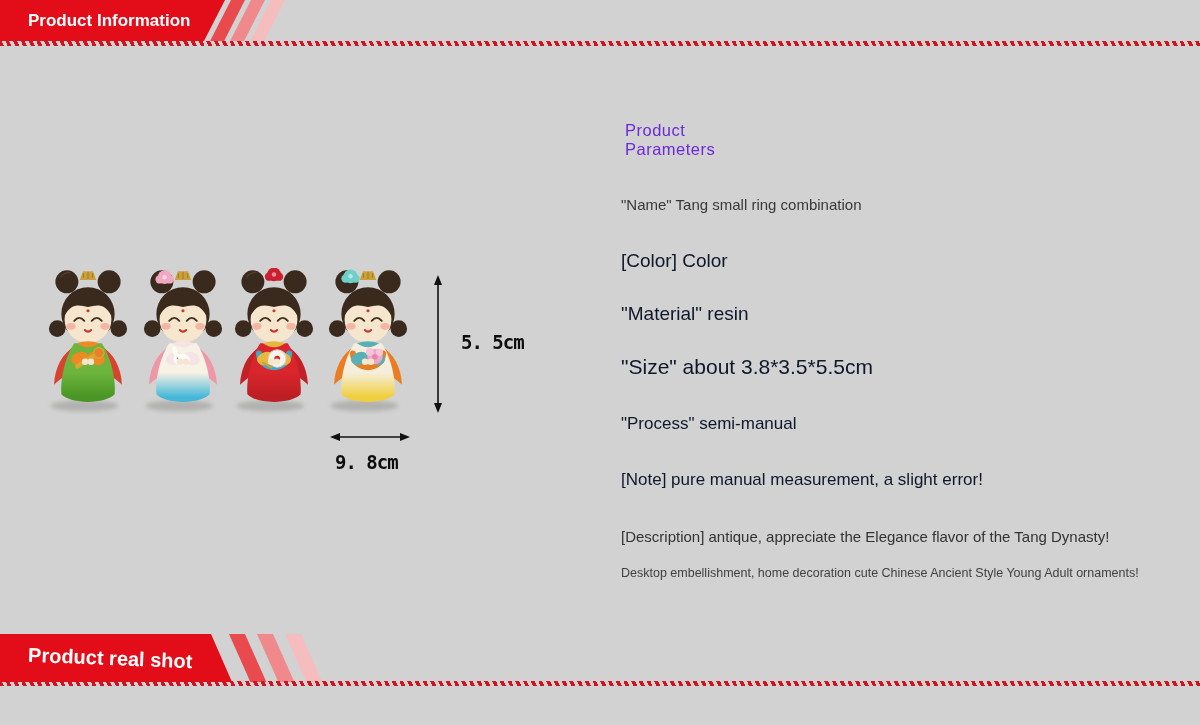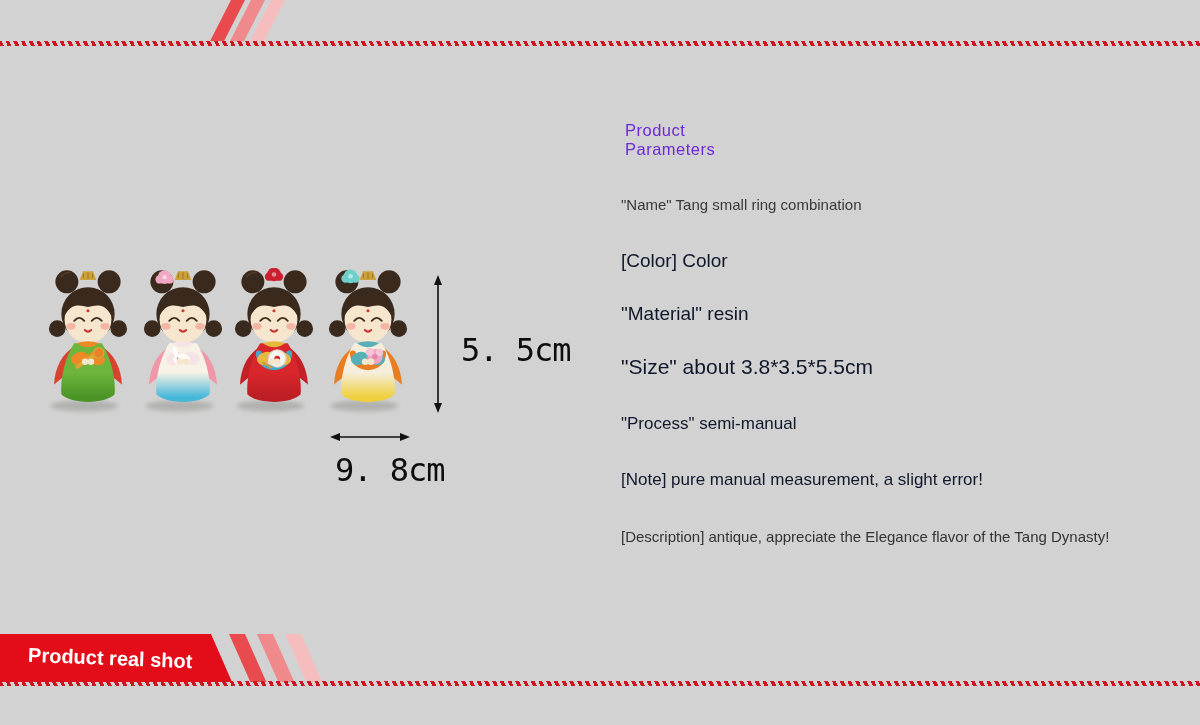--- a/index.html
+++ b/index.html
@@ -28,21 +28,21 @@
   
   #figurines{position:absolute;left:0;top:0}
   .figurine{position:absolute;top:268px;width:92px;height:147px}
   .figurine svg{width:100%;height:100%;display:block}
 
   .arrow{position:absolute;color:#111}
   #height-arrow{left:431px;top:275px}
   #width-arrow{left:330px;top:430px}
 
   .dim-label{position:absolute;font-family:"DejaVu Sans Mono",monospace;
-             font-weight:normal;font-size:32px;letter-spacing:-1px;color:#0d0d0d;white-space:pre}
+             font-weight:bold;font-size:19px;letter-spacing:-1px;color:#0d0d0d;white-space:pre}
   #height-label{left:461px;top:331px}
   #width-label{left:335px;top:451px}
 
   
   .param{position:absolute;left:621px;color:#0f172a;white-space:nowrap}
   #param-title{left:625px;top:121px;font-size:16.5px;line-height:18.5px;
                letter-spacing:.5px;color:#6d28d9}
   #param-name{top:196px;font-size:15px;color:#383838}
   #param-color{top:250px;font-size:19px}
   #param-material{top:303px;font-size:19px}
@@ -50,20 +50,23 @@
   #param-process{top:414px;font-size:17px}
   #param-note{top:470px;font-size:17px}
   #param-desc{top:528px;font-size:15px;color:#333}
   #param-tagline{top:566px;font-size:12.5px;color:#3f3f3f}
 </style>
 </head>
 <body>
 
 <div id="page" style="background: rgb(210, 210, 210);">
 
+  <div id="top-banner" class="banner" style="background: rgb(226, 13, 24);">
+    <span class="banner-label">Product Information</span>
+  </div>
   <div class="stripe top s1" style="background: rgb(233, 74, 78);"></div>
   <div class="stripe top s2" style="background: rgb(240, 137, 140);"></div>
   <div class="stripe top s3" style="background: rgb(246, 189, 191);"></div>
   <div id="dash-top" class="dashes" style="background: repeating-linear-gradient(65deg, rgb(207, 20, 32) 0px, rgb(207, 20, 32) 3.5px, transparent 3.5px, transparent 7px);"></div>
 
   <div id="figurines">
       <div class="figurine" style="left: 42px;">
         <svg viewBox="0 0 100 160" xmlns="http://www.w3.org/2000/svg">
     <defs>
       <linearGradient id="dress0" x1="0" y1="0" x2="0" y2="1">
@@ -270,20 +273,21 @@
     <div>Product</div>
     <div>Parameters</div>
   </div>
   <div id="param-name" class="param">"Name" Tang small ring combination</div>
   <div id="param-color" class="param">[Color] Color</div>
   <div id="param-material" class="param">"Material" resin</div>
   <div id="param-size" class="param">"Size" about 3.8*3.5*5.5cm</div>
   <div id="param-process" class="param">"Process" semi-manual</div>
   <div id="param-desc" class="param">[Description] antique, appreciate the Elegance flavor of the Tang Dynasty!</div>
   <div id="param-note" class="param">[Note] pure manual measurement, a slight error!</div>
+  <div id="param-tagline" class="param">Desktop embellishment, home decoration cute Chinese Ancient Style Young Adult ornaments!</div>
 
   <div id="bottom-banner" class="banner" style="background: rgb(226, 13, 24);">
     <span class="banner-label">Product real shot</span>
   </div>
   <div class="stripe bot b1" style="background: rgb(233, 74, 78);"></div>
   <div class="stripe bot b2" style="background: rgb(240, 137, 140);"></div>
   <div class="stripe bot b3" style="background: rgb(246, 189, 191);"></div>
   <div id="dash-bottom" class="dashes" style="background: repeating-linear-gradient(65deg, rgb(207, 20, 32) 0px, rgb(207, 20, 32) 3.5px, transparent 3.5px, transparent 7px);"></div>
 
 </div>

